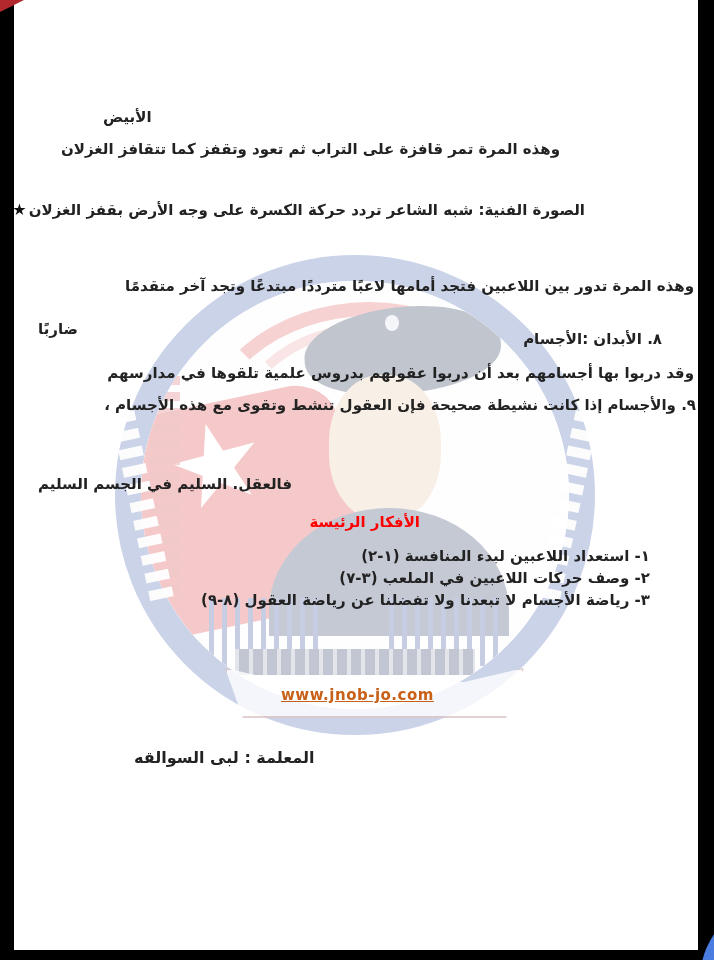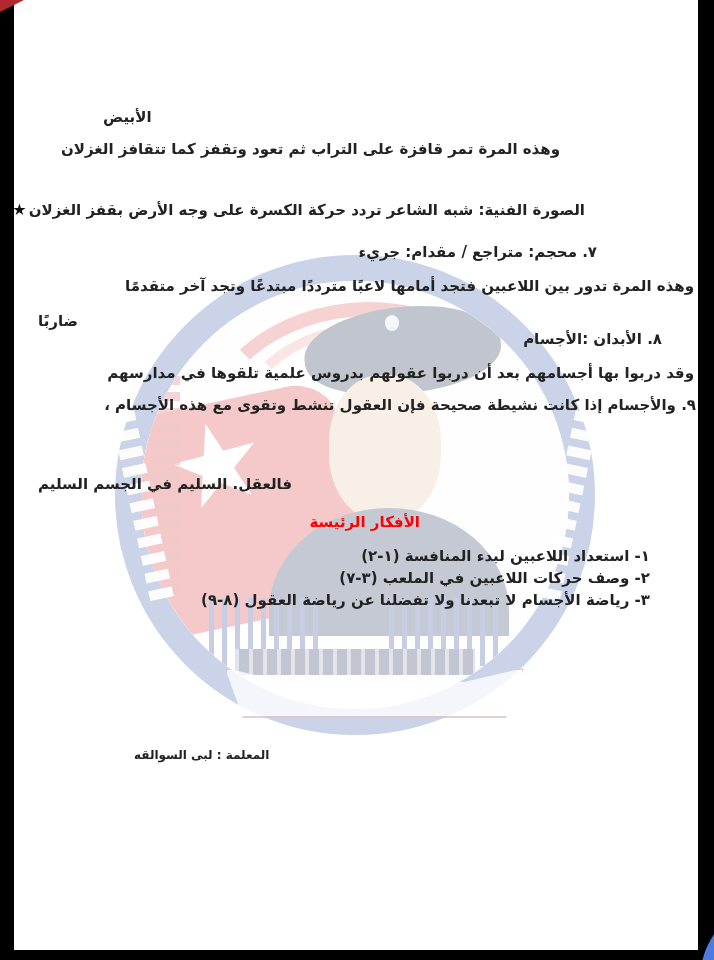--- a/index.html
+++ b/index.html
@@ -81,38 +81,40 @@
   </div>
   <div id="ribbon"></div>
 
   <div class="ln" style="top:108px;left:103px;">الأبيض</div>
   <div class="ln" style="top:140px;right:154px;">وهذه المرة تمر قافزة على التراب ثم تعود وتقفز كما تتقافز الغزلان</div>
 
   <div class="ln" style="top:176px;right:129px;margin-top:24px;">
     <span>الصورة الفنية: شبه الشاعر تردد حركة الكسرة على وجه الأرض بقفز الغزلان</span><span class="star">★</span>
   </div>
 
-  <div class="ln" style="top:243px;right:117px;">٧. محجم: متراجع / مقدام: جريء</div>
   <div class="ln" style="top:277px;right:20px;">وهذه المرة تدور بين اللاعبين فتجد أمامها لاعبًا مترددًا مبتدعًا وتجد آخر متقدمًا</div>
-  <div class="ln" style="top:312px;left:38px;text-align:center;">ضاربًا</div>
+  <div class="ln" style="top:320px;left:38px;text-align:center;">ضاربًا</div>
 
   <div class="ln" style="top:330px;right:52px;">٨. الأبدان :الأجسام</div>
   <div class="ln" style="top:364px;right:20px;">وقد دربوا بها أجسامهم بعد أن دربوا عقولهم بدروس علمية تلقوها في مدارسهم</div>
 
   <div class="ln" style="top:396px;right:18px;">٩. والأجسام إذا  كانت نشيطة صحيحة فإن العقول تنشط وتقوى مع هذه الأجسام ،</div>
   <div class="ln" style="top:436px;left:38px;margin-top:39px;">فالعقل. السليم في الجسم السليم</div>
 
   <div class="ln red" style="top:513px;right:294px;margin-left:28px;">الأفكار الرئيسة</div>
 
   <div class="ln" style="top:547px;right:64px;margin-left:42px;">١- استعداد اللاعبين لبدء المنافسة (١-٢)</div>
   <div class="ln" style="top:569px;right:64px;">٢- وصف حركات اللاعبين في الملعب (٣-٧)</div>
   <div class="ln" style="top:591px;right:64px;">٣- رياضة الأجسام لا تبعدنا ولا تفضلنا عن رياضة العقول (٨-٩)</div>
 
+  <div class="ln" style="top:686px;left:281px;direction:ltr;">
+    <a class="site" href="#">www.jnob-jo.com</a>
+  </div>
 
-  <div class="ln" style="top:748px;left:134px;font-size:12px;">المعلمة : لبى السوالقه</div>
+  <div class="ln" style="top:748px;left:134px;font-size:16px;">المعلمة : لبى السوالقه</div>
 
   <div class="strip" id="strip-left"></div>
   <div class="strip" id="strip-right"></div>
   <div class="strip" id="strip-bottom"></div>
   <div id="corner-red"></div>
   <div id="corner-blue"></div>
 
 </div>
 
 </body></html>

